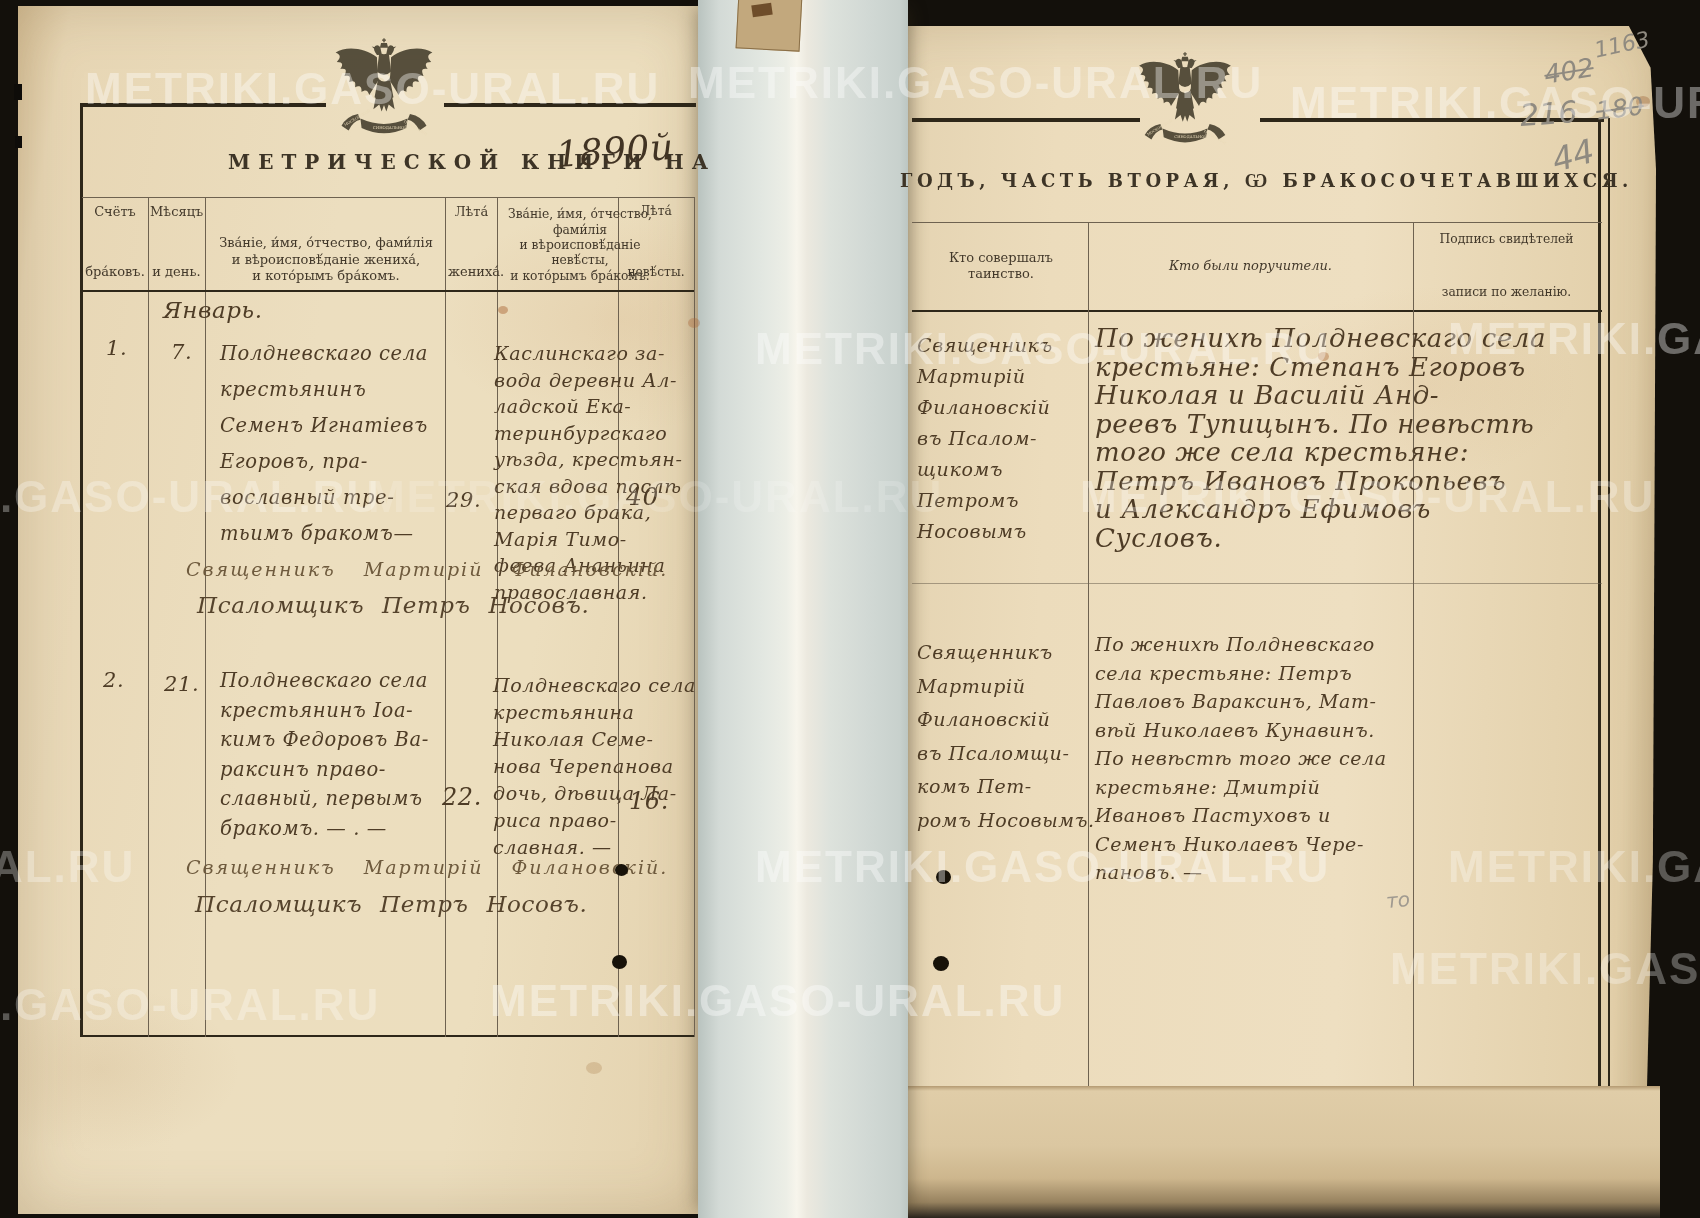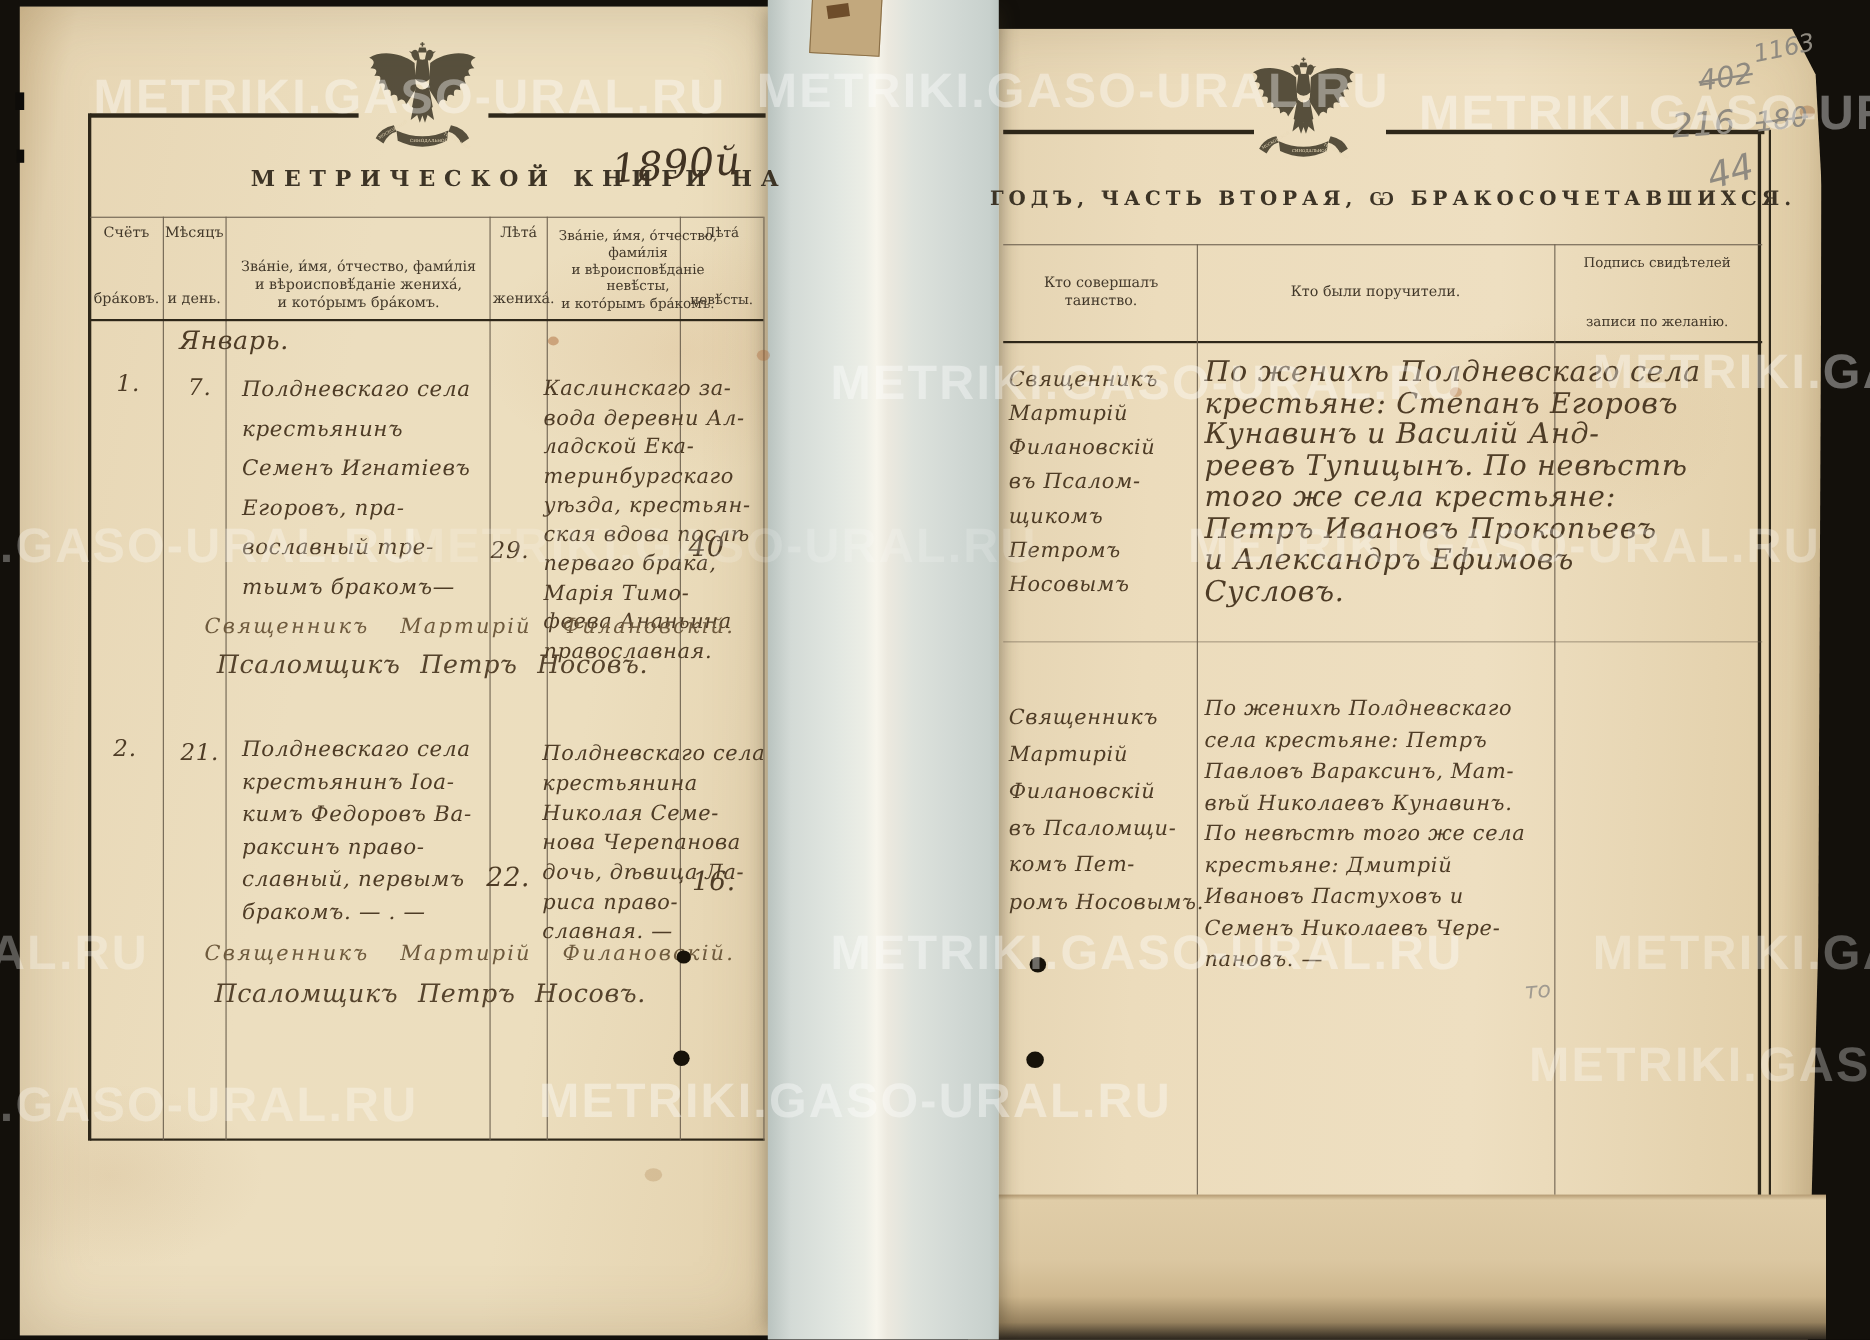--- a/index.html
+++ b/index.html
@@ -32,21 +32,21 @@
 
   
   .rule{background:#2e2719;z-index:4;}
   .vline{background:#6e6250;width:1px;z-index:4;}
   .ptxt{color:#3d3426;z-index:5;}
   .title-main{font-weight:bold;font-size:20px;letter-spacing:8px;white-space:nowrap;}
   .title-right{font-weight:bold;font-size:18px;letter-spacing:4.5px;white-space:nowrap;}
   .cell{display:flex;flex-direction:column;text-align:center;z-index:5;color:#42382a;}
   .cell.spread{justify-content:space-between;}
   .cell.middle{justify-content:flex-end;}
-  .cell.center1{justify-content:center;}
+  .cell.center1{justify-content:center;font-style:italic;}
   .fs13{font-size:13px;line-height:1.25;}
   .fs12{font-size:12.3px;line-height:1.25;}
 
   
   .hand{font-style:italic;color:#4e3c26;z-index:6;letter-spacing:.6px;}
   .hand div{white-space:nowrap;}
   .year{font-size:36px;transform:rotate(-4deg);color:#413323;}
   .num{font-size:21px;}
   .age{font-size:24px;}
   .sigA{font-size:19px;color:#6e5a3d;word-spacing:20px;letter-spacing:2px;white-space:nowrap;}
@@ -270,21 +270,21 @@
       <div>Мартирій</div>
       <div>Филановскій</div>
       <div>въ Псалом-</div>
       <div>щикомъ</div>
       <div>Петромъ</div>
       <div>Носовымъ</div>
     </div>
   <div class="abs hand" style="left:1095px;top:324px;width:345px;font-size:26px;line-height:28.5px;">
       <div>По женихѣ Полдневскаго села</div>
       <div>крестьяне: Степанъ Егоровъ</div>
-      <div>Кунавинъ и Василій Анд-</div>
+      <div>Николая и Василій Анд-</div>
       <div>реевъ Тупицынъ. По невѣстѣ</div>
       <div>того же села крестьяне:</div>
       <div>Петръ Ивановъ Прокопьевъ</div>
       <div>и Александръ Ефимовъ</div>
       <div>Сусловъ.</div>
     </div>
   <div class="abs hand" style="left:917px;top:636px;width:176px;font-size:19px;line-height:33.5px;">
       <div>Священникъ</div>
       <div>Мартирій</div>
       <div>Филановскій</div>

